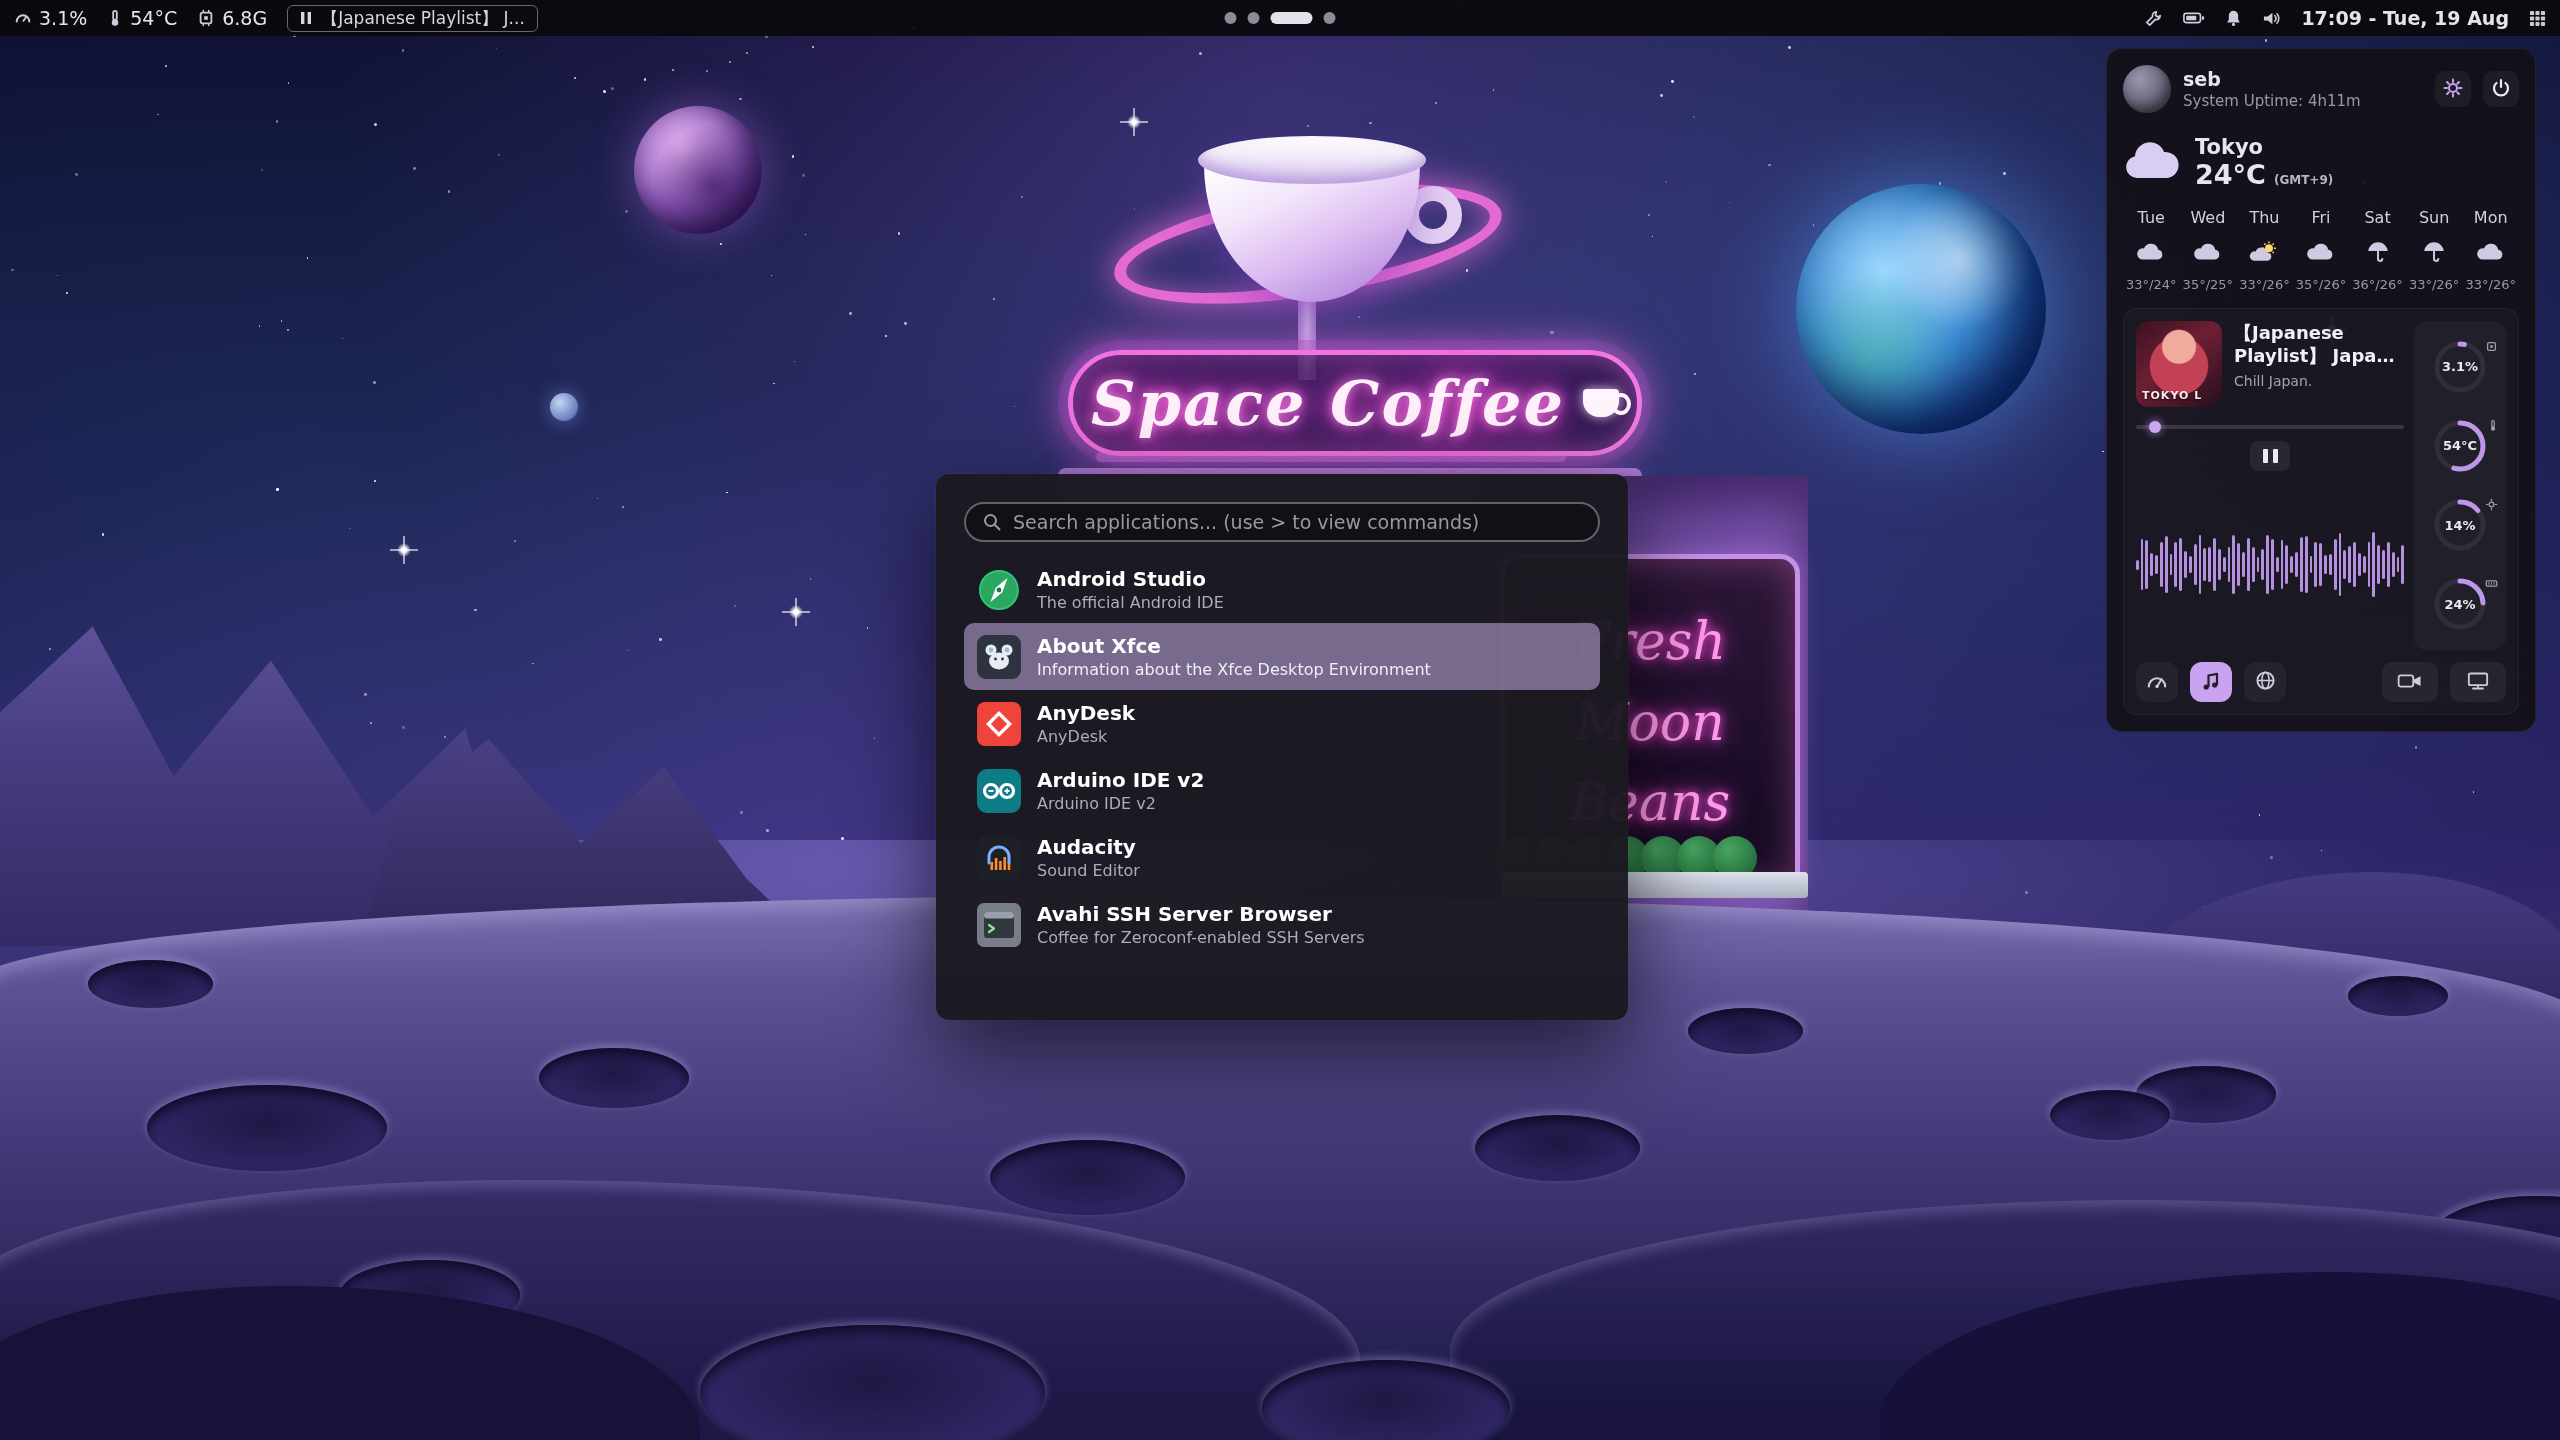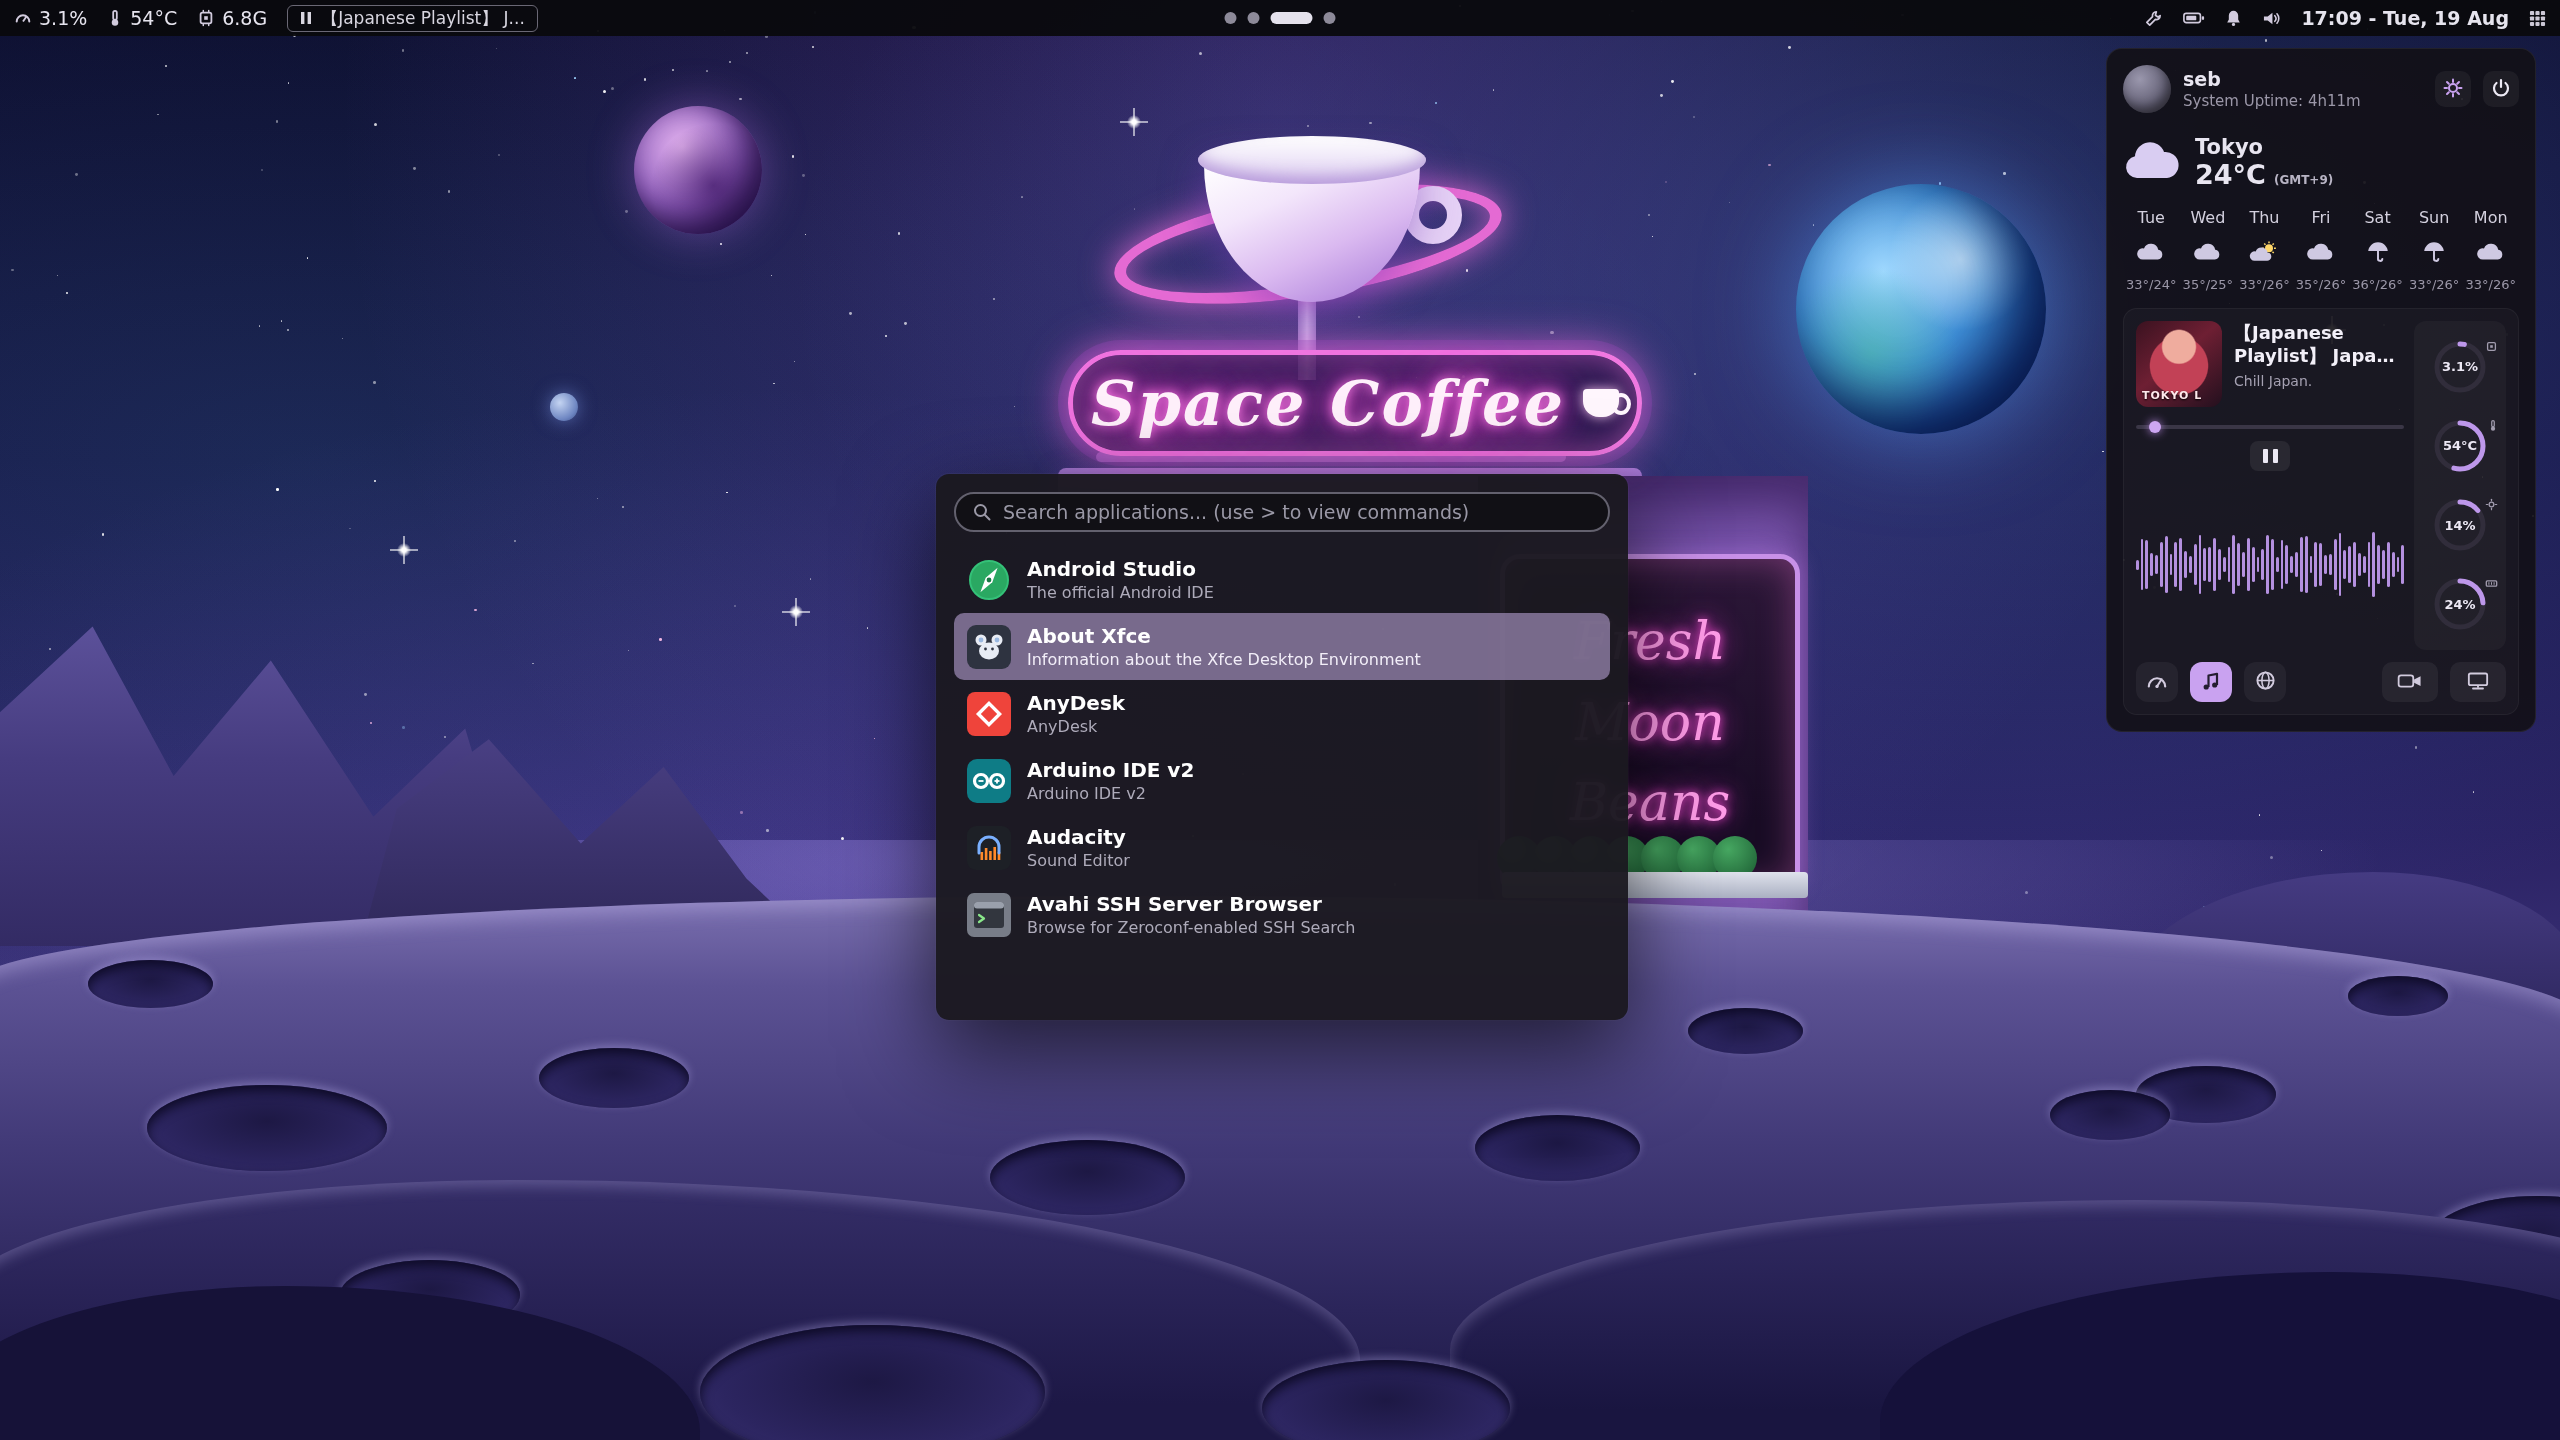--- a/index.html
+++ b/index.html
@@ -131,21 +131,21 @@
     border-radius:6px; padding:1px 12px; font-size:17px; color:#d8d6e0; }
   .ws { position:absolute; left:50%; top:0; height:36px; transform:translateX(-50%);
     display:flex; align-items:center; gap:11px; }
   .ws-dot { width:12px; height:12px; border-radius:7px; background:#8d8a99; cursor:pointer; }
   .ws-dot.active { width:42px; background:#e4e1ec; }
   .tb-clock { font-weight:700; }
   .ticon { display:inline-flex; align-items:center; }
 
   
   .launcher { position:absolute; left:936px; top:474px; width:692px; height:546px; z-index:50;
-    background: rgba(27,25,32,0.97); border-radius:13px; padding:18px;
+    background: rgba(27,25,32,0.97); border-radius:13px; padding:28px;
     box-shadow: 0 30px 90px rgba(0,0,0,0.65), 0 0 0 1px rgba(255,255,255,0.04); overflow:hidden; }
   .search-row { height:40px; border-radius:20px; background:#111015; border:2px solid #63616e;
     display:flex; align-items:center; padding:0 16px; gap:11px; }
   .search-row input { flex:1; background:transparent; border:none; outline:none;
     color:#d6d4de; font-size:19px; font-family:"DejaVu Sans",sans-serif; }
   .search-row input::placeholder { color:#9a98a6; }
   .l-list { margin-top:14px; }
   .l-item { height:67px; display:flex; align-items:center; gap:16px; padding:0 13px;
     border-radius:10px; cursor:pointer; }
   .l-item.selected { background: rgba(178,156,205,0.62); }
@@ -682,21 +682,21 @@
       <span class="app-icon">
         <svg width="44" height="44" viewBox="0 0 44 44">
             <rect width="44" height="44" rx="7" fill="#787d88"></rect>
             <rect x="7" y="9" width="30" height="26" rx="3" fill="#32363e"></rect>
             <rect x="7" y="9" width="30" height="6.5" rx="3" fill="#9aa0ac"></rect>
             <path d="M12 22l5 3.5-5 3.5" fill="none" stroke="#8ae88a" stroke-width="2.2" stroke-linecap="round" stroke-linejoin="round"></path>
           </svg>
       </span>
       <span class="l-text">
         <span class="l-title">Avahi SSH Server Browser</span>
-        <span class="l-sub">Browse for Zeroconf-enabled SSH Search</span>
+        <span class="l-sub">Coffee for Zeroconf-enabled SSH Servers</span>
       </span>
     </div>
 
 
   </div>
 </div>
 
 <div class="panel">
 
   <div class="user-row">

